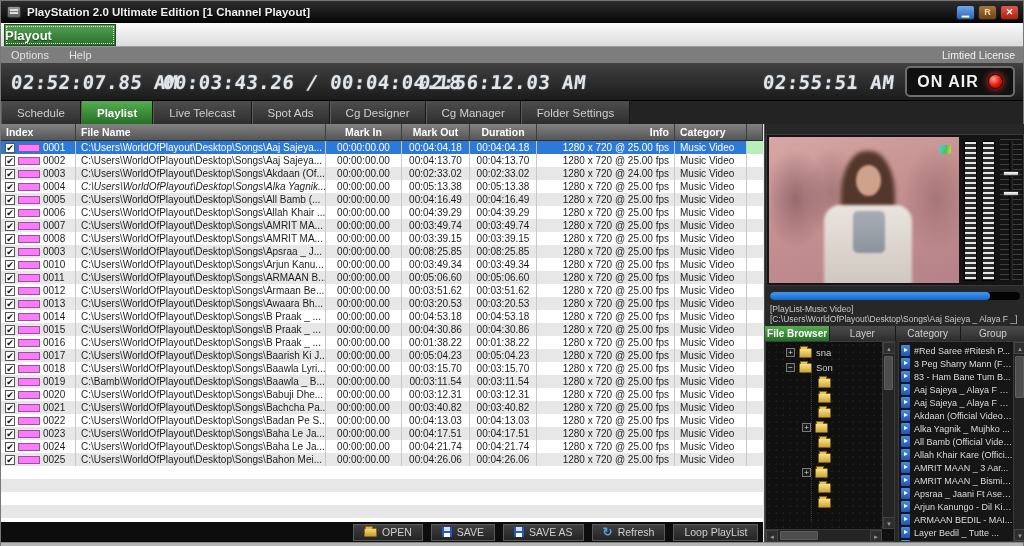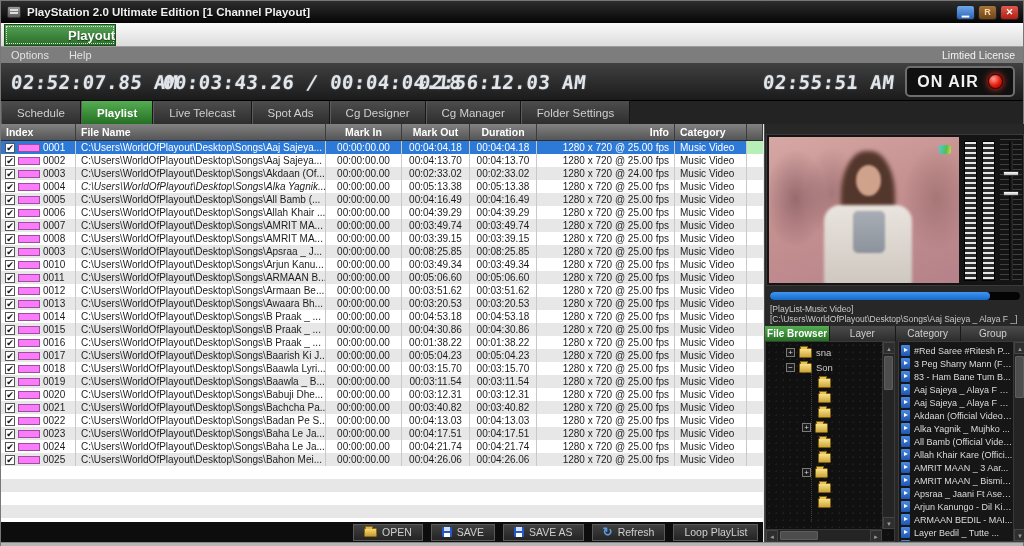--- a/index.html
+++ b/index.html
@@ -12,21 +12,21 @@
   .appicon:before { content:""; position:absolute; left:2px; top:2px; width:8px; height:2px; background:#ddd; box-shadow:0 3px 0 #ddd; }
   .title { color:#f0f0f0; font-size:11.5px; font-weight:bold; text-shadow:0 1px 1px #000; }
   .winbtns { margin-left:auto; display:flex; gap:3px; }
   .wbtn { width:19px; height:15px; border-radius:3px; font-size:9px; font-weight:bold; color:#fff; display:flex; align-items:center; justify-content:center; border:1px solid #222; cursor:default; }
   .wbtn.min { background:linear-gradient(#6fa8e8,#2a63b8); }
   .wbtn.res { background:linear-gradient(#a8743a,#6e4418); color:#ffd9a0; }
   .wbtn.cls { background:linear-gradient(#e05a4e,#b01e12); }
 
   
   .navstrip { position:absolute; left:0; top:22px; width:100%; height:24px; background:linear-gradient(#fafafa,#dcdcdc); border-bottom:1px solid #9d9d9d; }
-  .playoutbtn { position:absolute; left:3px; top:1px; width:112px; height:22px; background:linear-gradient(#55a055,#2a6e2a); border:1px solid #1c4f1c; color:#fff; font-weight:bold; font-size:13px; text-align:right; line-height:21px; outline:1px dotted #cfe8cf; outline-offset:-3px; text-shadow:0 1px 1px #143c14; }
+  .playoutbtn { position:absolute; left:3px; top:1px; width:112px; height:22px; background:linear-gradient(#55a055,#2a6e2a); border:1px solid #1c4f1c; color:#fff; font-weight:bold; font-size:13px; text-align:left; line-height:21px; outline:1px dotted #cfe8cf; outline-offset:-3px; text-shadow:0 1px 1px #143c14; }
 
   
   .menubar { position:absolute; left:0; top:46px; width:100%; height:16px; background:#7d7d7d; display:flex; align-items:center; font-size:11px; color:#e2e2e2; }
   .menuitem { padding:0 10px; }
   .license { margin-left:auto; padding-right:8px; color:#f2f2f2; font-size:10.5px; }
 
   
   .clockbar { position:absolute; left:0; top:62px; width:100%; height:38px; background:linear-gradient(#404040,#1b1b1b); border-bottom:1px solid #000; }
   .lcd { position:absolute; top:8px; font-family:"DejaVu Sans Mono",monospace; font-weight:bold; font-size:19px; color:#e2e6e9; letter-spacing:.5px; transform:skewX(-6deg); text-shadow:0 0 2px rgba(200,220,255,.35); white-space:nowrap; }
   .lcd.c1 { left:10px; } .lcd.c2 { left:162px; } .lcd.c3 { left:418px; } .lcd.c4 { left:762px; }
@@ -426,21 +426,21 @@
         <div class="tcell a-right" style="width: 138px;">1280 x 720 @ 25.00 fps</div>
         <div class="tcell a-left" style="width: 72px;">Music Video</div>
         <div class="tcell extra" style="width: 16px;"></div>
       </div>
       <div class="trow odd">
         <div class="tcell idx" style="width: 75px;">
           <div class="chk">✔</div>
           <div class="swatch"></div>
           <div class="idxnum">0019</div>
         </div>
-        <div class="tcell a-left" style="width: 250px;">C:\Users\WorldOfPlayout\Desktop\Songs\Baawla _ B...</div>
+        <div class="tcell a-left" style="width: 250px;">C:\Bamb\WorldOfPlayout\Desktop\Songs\Baawla _ B...</div>
         <div class="tcell a-center" style="width: 76px;">00:00:00.00</div>
         <div class="tcell a-center" style="width: 68px;">00:03:11.54</div>
         <div class="tcell a-center" style="width: 67px;">00:03:11.54</div>
         <div class="tcell a-right" style="width: 138px;">1280 x 720 @ 25.00 fps</div>
         <div class="tcell a-left" style="width: 72px;">Music Video</div>
         <div class="tcell extra" style="width: 16px;"></div>
       </div>
       <div class="trow even">
         <div class="tcell idx" style="width: 75px;">
           <div class="chk">✔</div>

